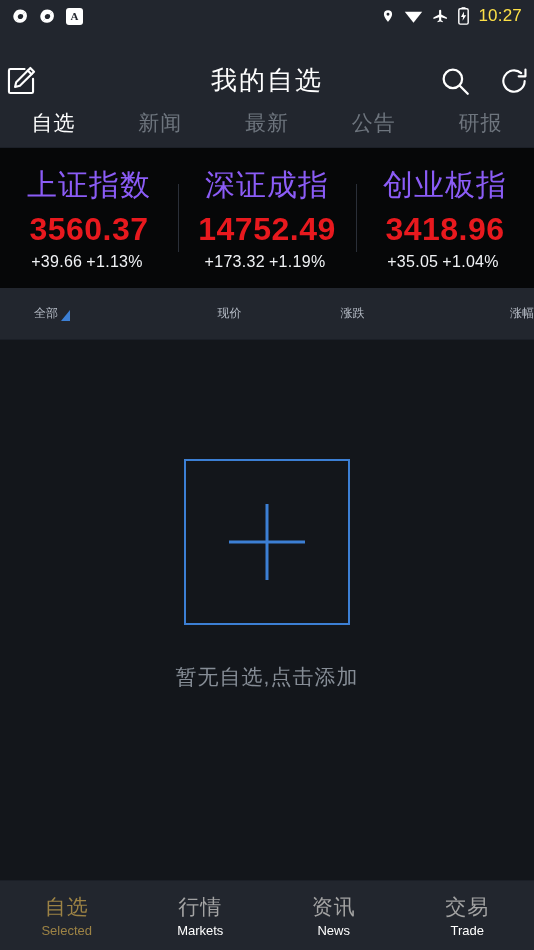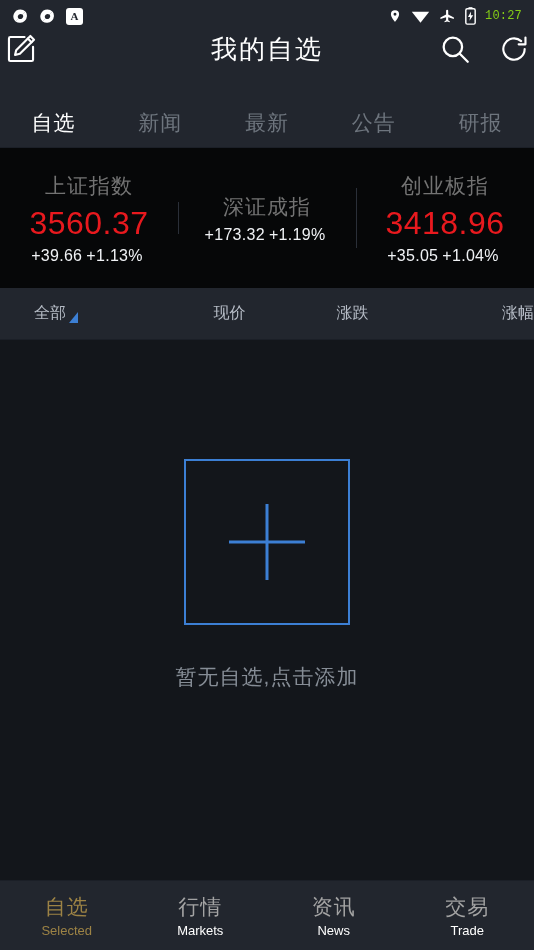--- a/index.html
+++ b/index.html
@@ -14,34 +14,34 @@
   
   .statusbar{
     height:32px; flex:0 0 32px;
     background:#22262e;
     display:flex; align-items:center;
     padding:0 12px;
     color:#ffffff;
   }
   .sb-left{ display:flex; align-items:center; gap:10px; }
   .sb-right{ margin-left:auto; display:flex; align-items:center; gap:9px; }
-  .sb-time{ font-size:12px; letter-spacing:.2px; color:#84cc16;font-family:Liberation Mono, monospace; }
+  .sb-time{ font-size:17px; letter-spacing:.2px; color:#fde047; }
   .sb-icon{ display:flex; align-items:center; }
   .abox{
     width:17px;height:17px;border-radius:3px;background:#ffffff;
     color:#22262e;font-size:11px;font-weight:bold;
     display:flex;align-items:center;justify-content:center;
     font-family:"Liberation Serif",serif;
   }
 
   
   .header{
     height:66px; flex:0 0 66px;
     background:#22262e;
-    display:flex; align-items:flex-start;
+    display:flex; align-items:flex-end;
     padding:0 4px;
     position:relative;
   }
   .hdr-title{
     position:absolute; left:0; right:0; text-align:center;
     color:#ffffff; font-size:26px; letter-spacing:2px;
     pointer-events:none;
   }
   .hdr-right{ margin-left:auto; display:flex; align-items:center; gap:26px; z-index:2; }
   .icon-btn{ display:flex; align-items:center; justify-content:center; cursor:pointer; z-index:2; }
@@ -68,31 +68,31 @@
   }
   .idx{
     flex:1; text-align:center;
     display:flex; flex-direction:column; align-items:center; justify-content:center;
     gap:5px; position:relative; cursor:pointer;
   }
   .idx + .idx::before{
     content:""; position:absolute; left:0; top:18%; height:64%;
     width:1px; background:#2a2f38;
   }
-  .idx-name{ color:#737373; font-size:21px; letter-spacing:1px; }
-  .idx-value{ color:#e8191e; font-size:32px; font-weight:normal; letter-spacing:.5px; }
+  .idx-name{ color:#8b5cf6; font-size:30px; letter-spacing:1px; }
+  .idx-value{ color:#e8191e; font-size:32px; font-weight:bold; letter-spacing:.5px; }
   .idx-chg{ color:#f0f2f5; font-size:16px; letter-spacing:.3px; }
   .idx-chg span{ margin-right:4px; }
 
   
   .colhdr{
     height:52px; flex:0 0 52px;
     background:#22262e;
     display:flex; align-items:center;
-    color:#b6bcc6; font-size:16px;
+    color:#b6bcc6; font-size:12px;
     border-bottom:1px solid #1b1f27;
   }
   .col-all{
     width:168px; padding-left:34px;
     display:flex; align-items:flex-end; gap:3px; cursor:pointer;
   }
   .tri{
     width:0;height:0;
     border-left:9px solid transparent;
     border-bottom:11px solid #3c7fd4;
@@ -218,20 +218,21 @@
 <div class="indexes">
   <div class="idx">
     <div class="idx-name">上证指数</div>
     <div class="idx-value">3560.37</div>
     <div class="idx-chg">
       <span>+39.66</span><span>+1.13%</span>
     </div>
   </div>
   <div class="idx">
     <div class="idx-name">深证成指</div>
+    <div class="idx-value">14752.49</div>
     <div class="idx-chg">
       <span>+173.32</span><span>+1.19%</span>
     </div>
   </div>
   <div class="idx">
     <div class="idx-name">创业板指</div>
     <div class="idx-value">3418.96</div>
     <div class="idx-chg">
       <span>+35.05</span><span>+1.04%</span>
     </div>

